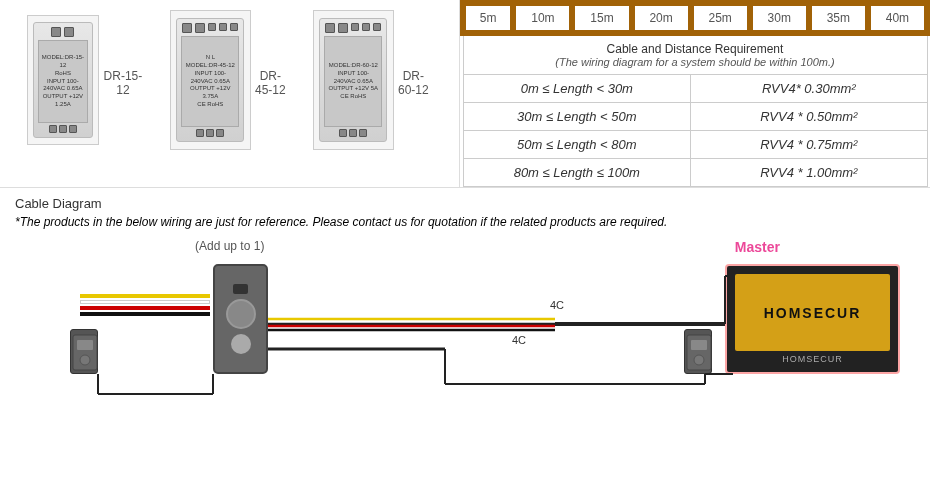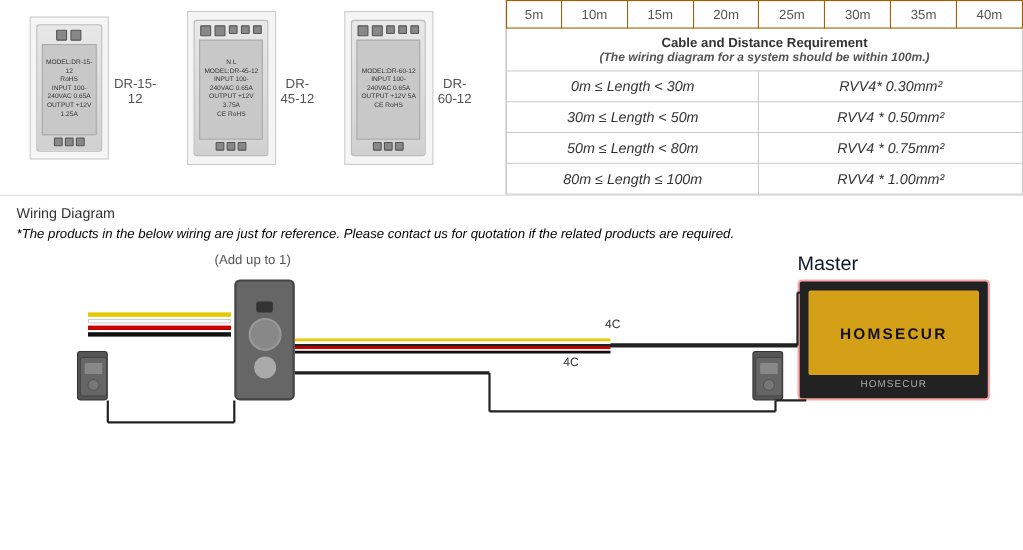--- a/index.html
+++ b/index.html
@@ -152,26 +152,26 @@
 
     .distance-row td {
       background: #fff;
       font-size: 13px;
       font-style: italic;
     }
 
     .distance-numbers td {
       font-size: 12px;
       color: #555;
-      border: 1px solid #a16207;
+      border: 6px solid #a16207;
       padding: 5px 8px;
     }
 
     .table-title-cell {
-      font-weight: bold;
+      font-weight: normal;
       font-size: 13px;
       text-align: center;
       padding: 10px;
       background: #fff;
     }
 
     .table-subtitle {
       font-size: 11px;
       font-style: italic;
       color: #555;
@@ -210,23 +210,23 @@
       left: 180px;
       font-size: 12px;
       color: #555;
     }
 
     
     .master-label {
       position: absolute;
       top: 0;
       right: 135px;
-      font-size: 18px;
-      font-weight: normal;
-      color: #0f172a;
+      font-size: 14px;
+      font-weight: bold;
+      color: #ec4899;
     }
 
     
     .door-station {
       position: absolute;
       top: 25px;
       left: 198px;
       width: 55px;
       height: 110px;
       background: #666;
@@ -463,21 +463,21 @@
           <td colspan="4">80m ≤ Length ≤ 100m</td>
           <td colspan="4">RVV4 * 1.00mm²</td>
         </tr>
       </tbody>
         </table>
     </div>
 
   </div>
 
   <div class="bottom-section">
-    <div class="wiring-title">Wiring Diagram</div>
+    <div class="wiring-title">Cable Diagram</div>
     <div class="wiring-note">*The products in the below wiring are just for reference. Please contact us for quotation if the related products are required.</div>
 
     <div class="wiring-diagram">
 
       <div class="add-up-label">(Add up to 1)</div>
       <div class="master-label">Master</div>
 
       <div class="label-4c-top">4C</div>
       <div class="label-4c-bottom">4C</div>
 

